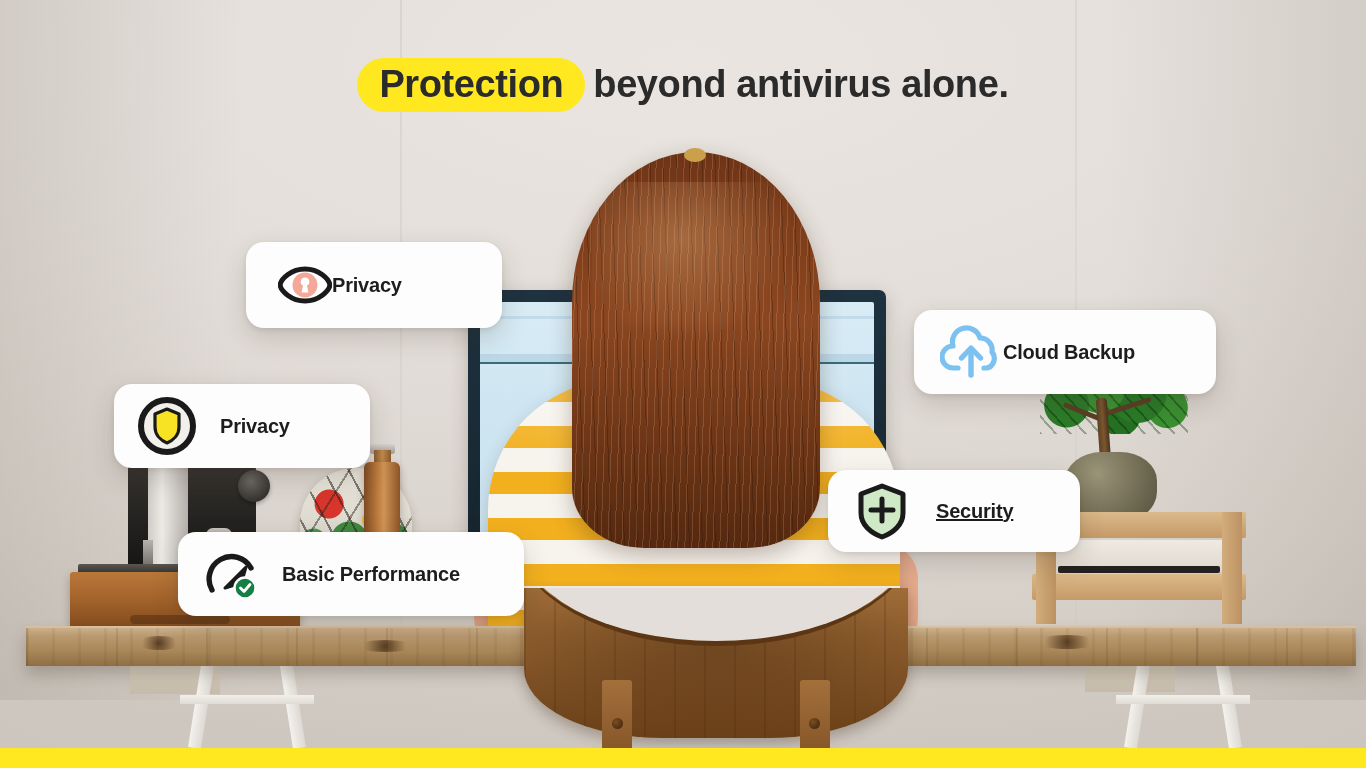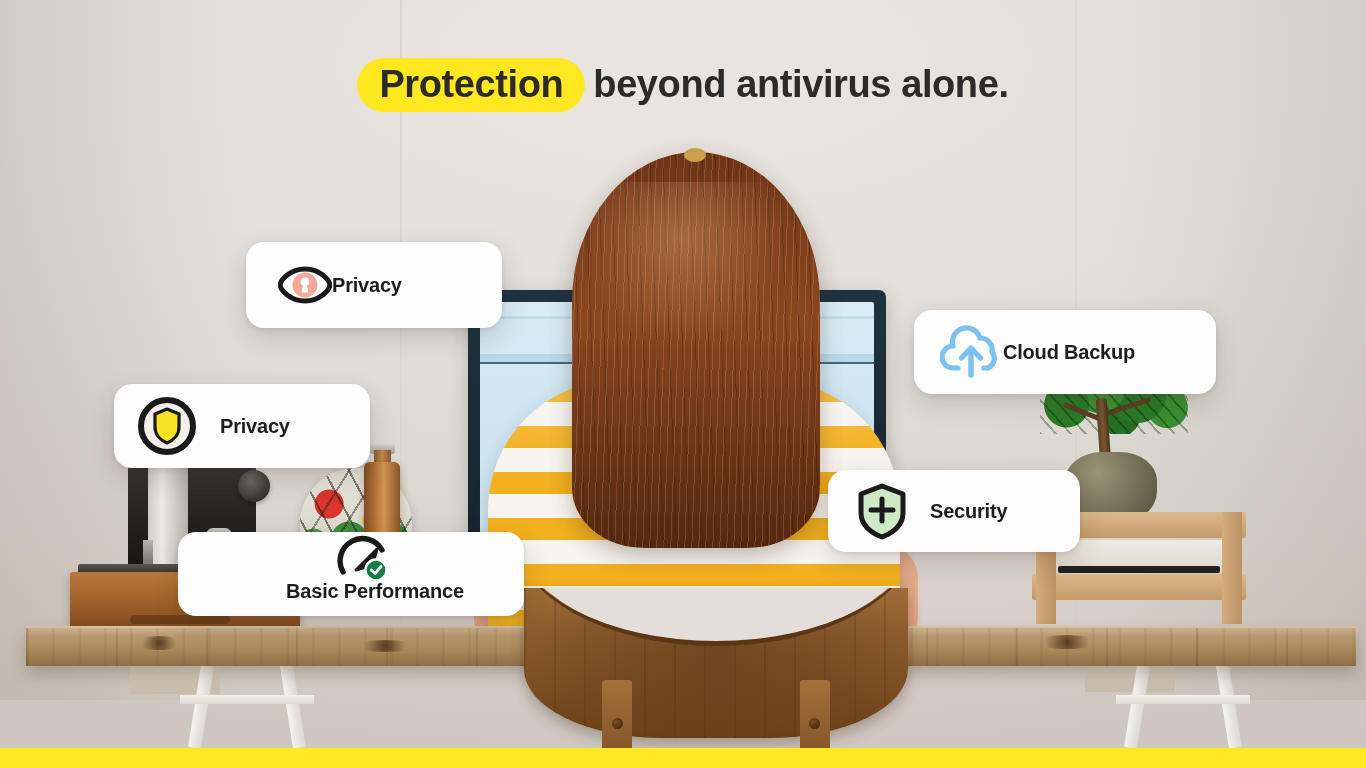--- a/index.html
+++ b/index.html
@@ -368,22 +368,22 @@
   }
 
   
   #card-privacy   { left:246px;  top:242px; width:256px; height:86px; padding-left:32px; }
   #card-privacy .lbl { }
   #card-antiscam  { left:114px;  top:384px; width:256px; height:84px; padding-left:22px; }
   #card-antiscam .lbl { margin-left:22px; }
   #card-cloud     { left:914px;  top:310px; width:302px; height:84px; padding-left:26px; }
   #card-cloud .lbl { margin-left:1px; }
   #card-security  { left:828px;  top:470px; width:252px; height:82px; padding-left:28px; }
-  #card-security .lbl { margin-left:22px; }
-  #card-perf      { left:178px;  top:532px; width:346px; height:84px; padding-left:28px;flex-direction:column; }
+  #card-security .lbl { margin-left:28px;text-decoration:underline; }
+  #card-perf      { left:178px;  top:532px; width:346px; height:84px; padding-left:28px; }
   #card-perf .lbl { margin-left:20px; }
 
   
   .bottom-bar {
     position:absolute; left:0; bottom:0; width:1366px; height:20px;
     background:#ffe81f;
   }
 
   
   .vignette {

